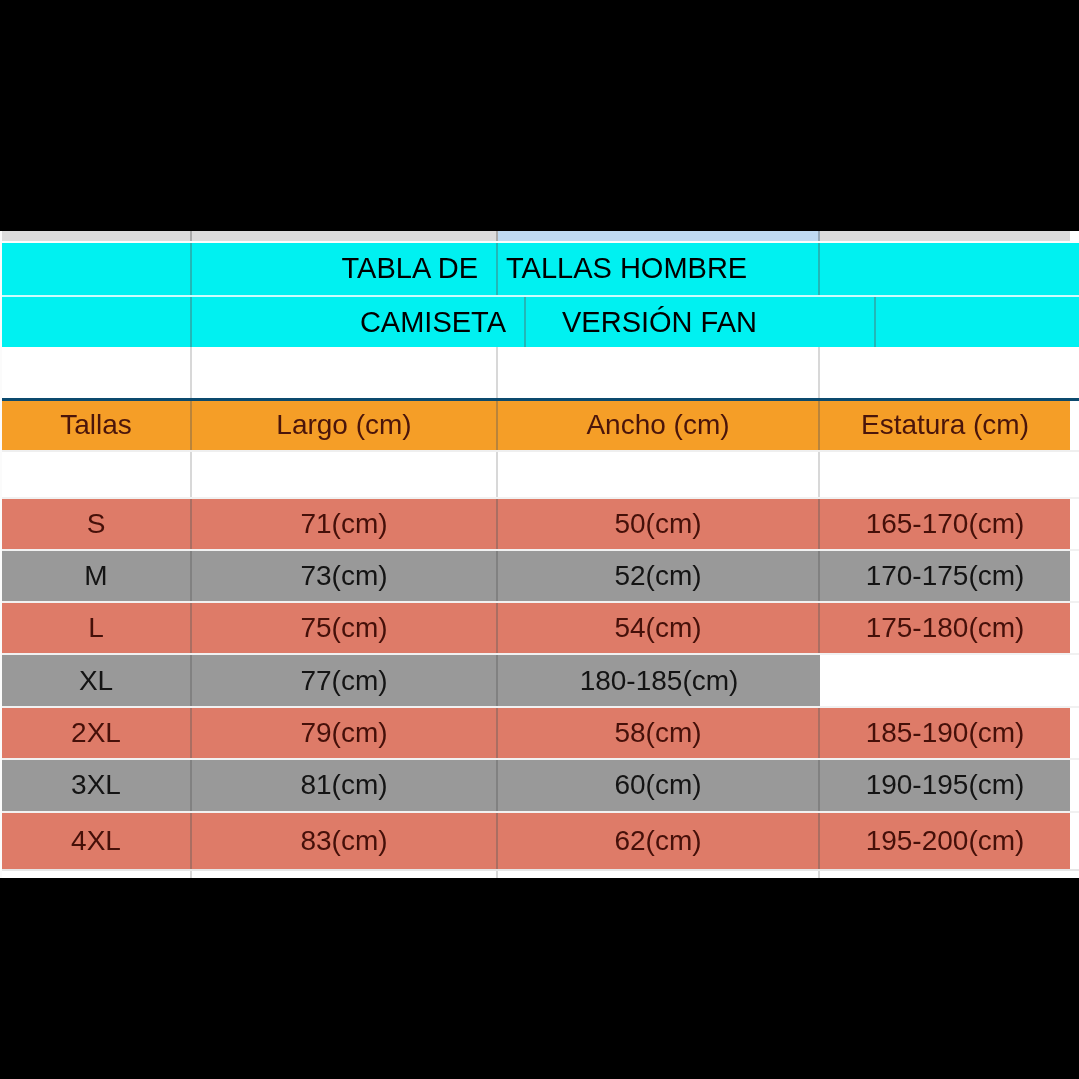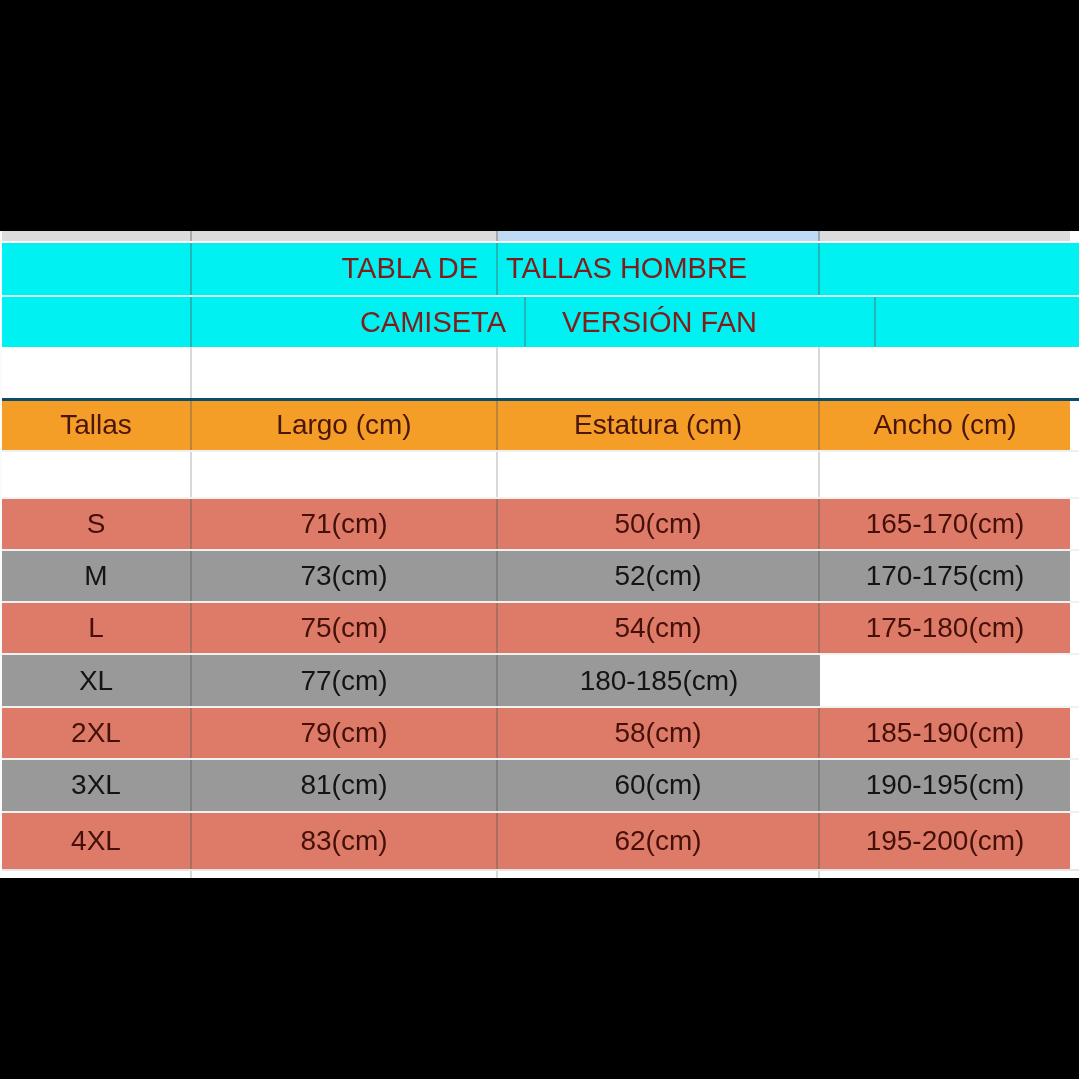--- a/index.html
+++ b/index.html
@@ -18,21 +18,21 @@
      border-right:2px solid rgba(90,90,90,.38);overflow:hidden;white-space:nowrap;}
   .c:last-child{border-right:none;}
 
   
   .row.strip{height:12px;border-bottom:2px solid #fdfdfd;}
   .strip .c{background:#dcdcdc;}
   .strip .c.blue{background:#bfdaf2;}
 
   
   .row.title{height:53px;background:#00f1f1;}
-  .row.title .c{background:#00f1f1;font-size:29px;color:#7f1d1d;}
+  .row.title .c{background:#00f1f1;font-size:29px;color:#000000;}
   .row.title2{border-top:2px solid rgba(255,255,255,.8);gap:28px;}
   .c.align-r{justify-content:flex-end;padding-right:18px;}
   .c.align-l{justify-content:flex-start;padding-left:8px;}
   .c.green{background:#00e400;}
 
   
   .row.blank1{height:52px;background:#fff;}
   .row.blank2{height:48px;background:#fff;border-top:2px solid #efefef;}
   .row.blank1 .c,.row.blank2 .c{background:#fff;border-right:2px solid #d8d8d8;}
   .row.blank1 .c:last-child,.row.blank2 .c:last-child{border-right:none;}
@@ -88,22 +88,22 @@
       <div class="row blank1">
         <div class="c"></div>
         <div class="c"></div>
         <div class="c"></div>
         <div class="c"></div>
       </div>
 
       <div class="row header">
         <div class="c">Tallas</div>
         <div class="c">Largo (cm)</div>
+        <div class="c">Ancho (cm)</div>
         <div class="c">Estatura (cm)</div>
-        <div class="c">Ancho (cm)</div>
       </div>
 
       <div class="row blank2">
         <div class="c"></div>
         <div class="c"></div>
         <div class="c"></div>
         <div class="c"></div>
       </div>
 
       <div class="row data salmon r-s">

